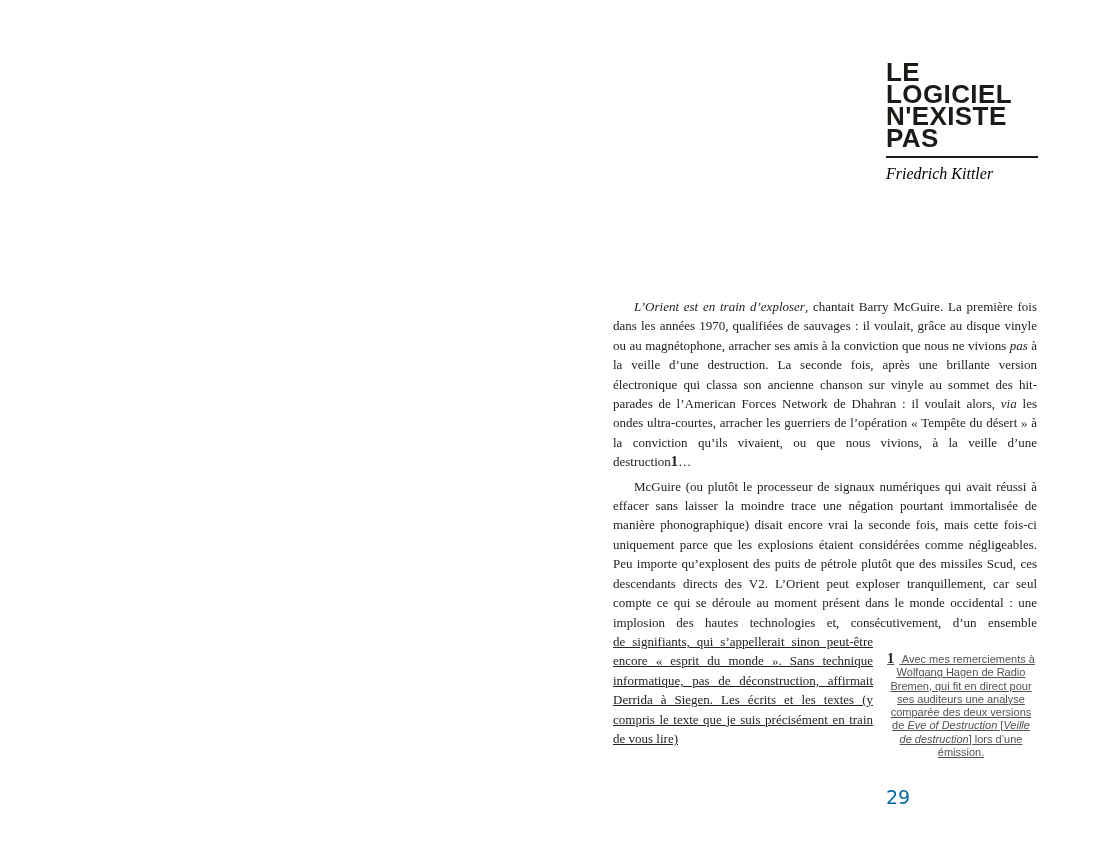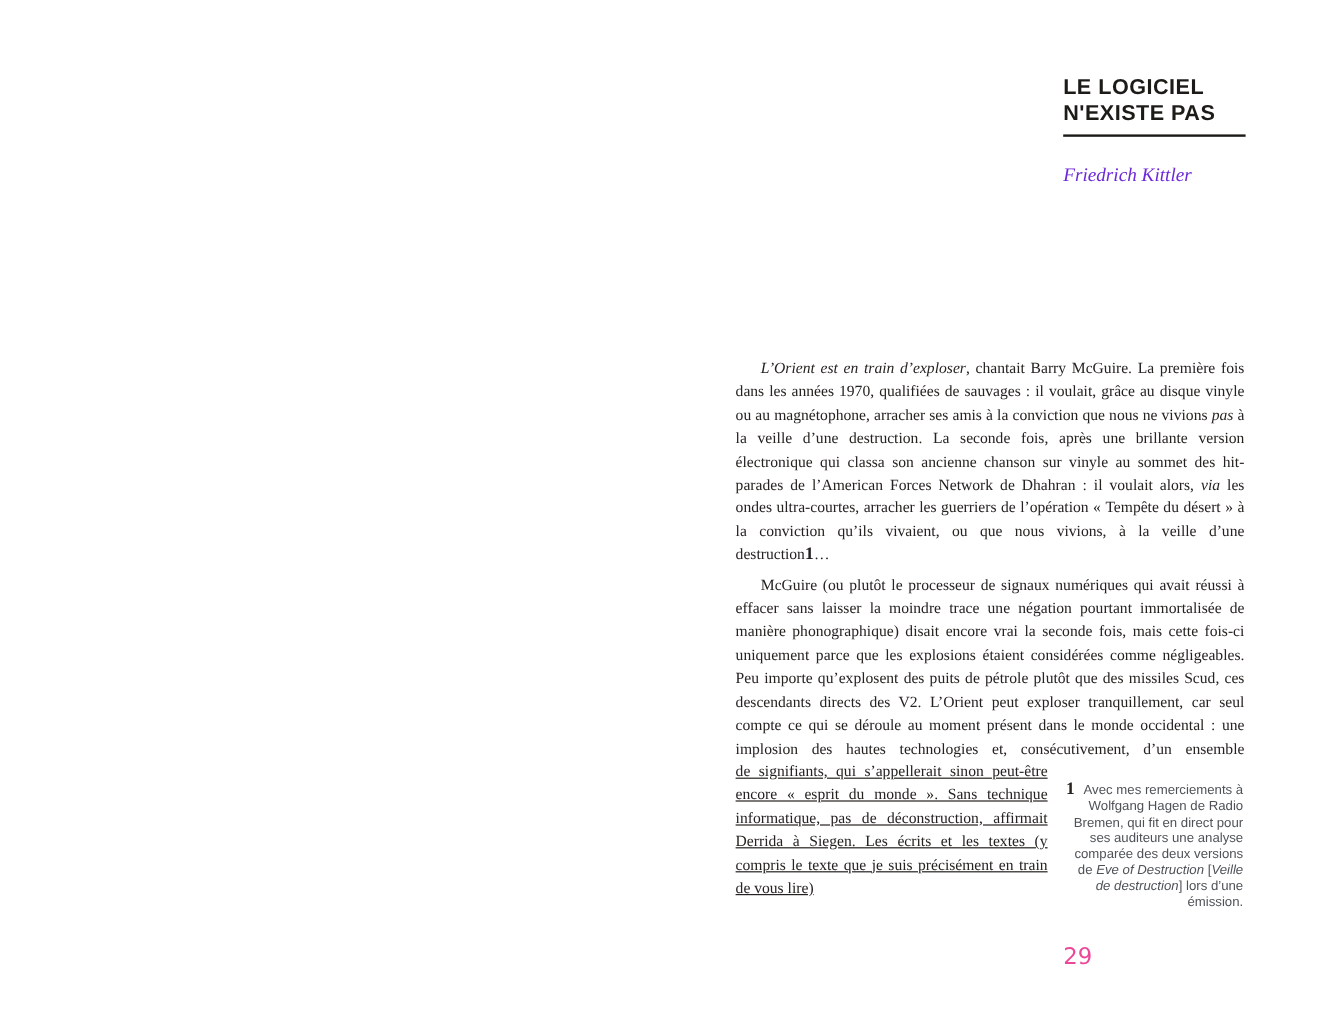--- a/index.html
+++ b/index.html
@@ -9,36 +9,36 @@
     background:#ffffff;
     overflow:hidden;
     font-family:"Liberation Serif", serif;
   }
 
   
   .title-block{position:absolute;left:886px;top:61px;width:152px;}
   .title{
     font-family:"Liberation Sans", sans-serif;
     font-weight:bold;
-    font-size:18px;line-height:22px;
+    font-size:26px;line-height:22px;
     letter-spacing:0.4px;
     color:#1d1b18;
     margin:0;
   }
   .title span{display:block;}
   .title-rule{
     margin-top:7px;
     width:152px;height:2px;
     background:#1d1b18;
   }
   .author{
-    margin-top:24px;
+    margin-top:7px;
     font-style:italic;
     font-size:16px;line-height:18px;
-    color:#6d28d9;
+    color:#000000;
   }
 
   
   .text-block{
     position:absolute;left:613px;top:297px;width:424px;
     font-size:13px;line-height:19.4px;
     color:#262220;
     text-align:justify;
     hyphens:auto;-webkit-hyphens:auto;
   }
@@ -52,36 +52,37 @@
   }
   .seg-italic{font-style:italic;}
   .seg-ref{font-weight:bold;font-size:1.12em;letter-spacing:.3px;}
 
   
   .footnote{
     position:absolute;left:886px;top:652px;width:150px;
     font-family:"Liberation Sans", sans-serif;
     font-size:11px;line-height:13.3px;
     color:#4e5257;
-    text-align:right;
+    text-align:center;
+    text-decoration:underline;
   }
   .footnote .seg-fnum{
     font-family:"Liberation Serif", serif;
     font-weight:bold;
     font-size:14.5px;
     color:#26221e;
     margin-right:5px;
   }
 
   
   .page-number{
     position:absolute;left:886px;top:786px;
     font-family:"DejaVu Sans", sans-serif;
     font-size:19px;line-height:22px;
-    color:#ec4899;
+    color:#0369a1;
   }
 </style>
 </head>
 <body>
 
 <div class="page">
 
   <header class="title-block">
     <h1 class="title">
       <span>LE LOGICIEL</span>

